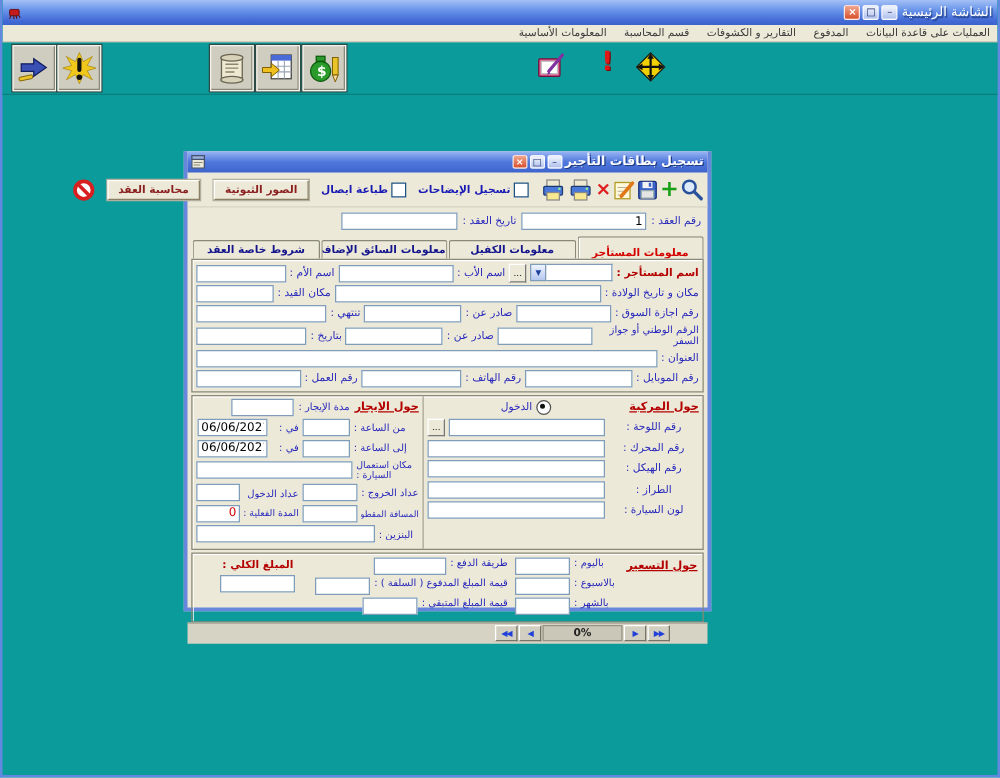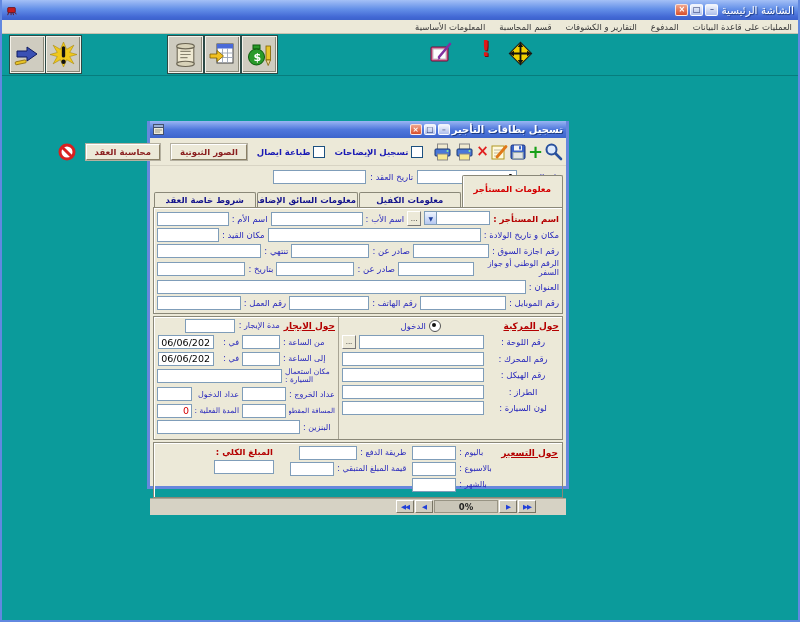--- a/index.html
+++ b/index.html
@@ -40,21 +40,21 @@
   .dbtn{background:#ece9d8;border:1px solid;border-color:#fff #8a8066 #8a8066 #fff;box-shadow:0 0 0 1px #b4b0a0;
     color:#8b2020;font-weight:bold;font-size:8.5px;padding:2px 8px;margin:0 5px;font-family:inherit;white-space:nowrap;cursor:pointer}
   .crow{direction:rtl;display:flex;align-items:center;gap:4px;padding:2px 5px;height:18px;flex:0 0 18px}
   .lbl{color:#2828bc;font-size:8.5px;white-space:nowrap}
   .lblr{color:#b40000;font-weight:bold;font-size:8.5px;white-space:nowrap}
   .fi{height:14px;border:1px solid #7f9db9;background:#fff;font-size:9.5px;font-family:inherit;padding:0 2px;box-sizing:border-box;min-width:0}
   .tabs{direction:rtl;display:flex;align-items:flex-end;padding:0 3px;height:18px;flex:0 0 18px;margin-top:1px}
   .tab{flex:1;text-align:center;font-size:8.5px;font-weight:bold;color:#14148c;background:#ece9d8;border:1px solid #8a8878;
     border-bottom:none;border-radius:2px 2px 0 0;padding:2px 1px 1px;height:15px;box-sizing:border-box;margin-left:1px;
     white-space:nowrap;overflow:hidden;cursor:pointer}
-  .tab.active{color:#d40000;height:32px;padding-top:8px;box-shadow:inset 1px 0 0 #fff}
+  .tab.active{color:#d40000;height:18px;padding-top:8px;box-shadow:inset 1px 0 0 #fff}
   .panel{margin:0 3px;border:1px solid #8a8878;box-shadow:inset 1px 1px 0 #fff;background:#ece9d8;padding:3px 3px 1px;direction:rtl}
   .frow{display:flex;align-items:center;gap:3px;margin-bottom:2px}
   .combo{display:flex;direction:rtl;height:15px}
   .combo .fi{flex:1;border-left:none}
   .combo-btn{width:13px;height:14px;background:linear-gradient(#eef4ff,#b6c8f0);border:1px solid #7f9db9;color:#2040a0;
     font-size:6px;display:flex;align-items:center;justify-content:center;box-sizing:border-box;cursor:pointer}
   .mini{width:14px;height:15px;font-size:7px;line-height:4px;background:#ece9d8;border:1px solid;border-color:#fff #777 #777 #fff;
     box-sizing:border-box;text-align:center;cursor:pointer;padding:0;font-family:inherit}
   .mid{display:flex;direction:rtl;margin:2px 3px 0;border:1px solid #8a8878;box-shadow:inset 1px 1px 0 #fff}
   .veh{width:224px;flex:0 0 224px;padding:2px 3px;border-left:1px solid #a8a494;box-sizing:border-box}
@@ -63,21 +63,21 @@
   .veh-hd{display:flex;align-items:center;height:14px;gap:4px}
   .radio-grp{display:flex;align-items:center;gap:3px;margin:0 auto;cursor:pointer}
   .radio{width:10px;height:10px;border-radius:50%;border:1px solid #555;background:#fff;position:relative;flex:0 0 10px}
   .radio::after{content:"";position:absolute;left:2.5px;top:2.5px;width:4px;height:4px;background:#111;border-radius:50%}
   .vrow{display:flex;align-items:center;gap:3px;margin:2.5px 0}
   .vlbl{width:72px;flex:0 0 72px;color:#2828bc;font-size:8.5px;text-align:center;white-space:nowrap;overflow:hidden}
   .rlbl{color:#2828bc;font-size:8px;text-align:left;white-space:nowrap;overflow:hidden}
   .rwrap{white-space:normal;line-height:1.1}
   .price{margin:2px 3px 0;border:1px solid #8a8878;box-shadow:inset 1px 1px 0 #fff;direction:rtl;display:flex;
     padding:3px 4px;gap:6px;align-items:flex-start}
-  .prow{display:flex;gap:3px;align-items:center;margin-bottom:2px}
+  .prow{display:flex;gap:3px;align-items:flex-start;margin-bottom:2px}
   .pcolC{display:flex;flex-direction:column;align-items:center;gap:3px;margin:0 10px;padding-top:1px}
   .nav{height:16px;flex:0 0 16px;margin-top:auto;background:#d6d2c4;border-top:1px solid #a8a494;display:flex;
     align-items:center;direction:ltr;padding-left:246px;gap:1px}
   .nbtn{width:18px;height:13px;background:#d2cec0;border:1px solid;border-color:#fff #787464 #787464 #fff;color:#2040d8;
     font-size:6.5px;display:flex;align-items:center;justify-content:center;letter-spacing:-1px;box-sizing:border-box;cursor:pointer;font-family:inherit;padding:0}
   .npct{width:64px;height:13px;background:#cac6b8;border:1px solid #989484;display:flex;align-items:center;justify-content:center;
     font-size:8.5px;color:#222;font-weight:bold;box-sizing:border-box}
   .ltr{direction:ltr;text-align:left}
   .redval{color:#d40000}
   .form-ico{width:11px;height:11px}
@@ -413,20 +413,24 @@
           <span class="rlbl" style="width:36px;flex:0 0 36px">بالشهر :</span>
           <input class="fi" style="width: 44px;">
         </div>
       </div>
       <div>
         <div class="prow">
           <span class="rlbl">طريقة الدفع :</span>
           <input class="fi" style="width: 58px;">
         </div>
         <div class="prow">
+          <span class="rlbl">قيمة المبلغ المدفوع ( السلفة ) :</span>
+          <input class="fi" style="width: 44px;">
+        </div>
+        <div class="prow">
           <span class="rlbl">قيمة المبلغ المتبقي :</span>
           <input class="fi" style="width: 44px;">
         </div>
       </div>
       <div class="pcolC">
         <span class="lblr">المبلغ الكلي :</span>
         <input class="fi" style="width: 60px;">
       </div>
     </div>
 

